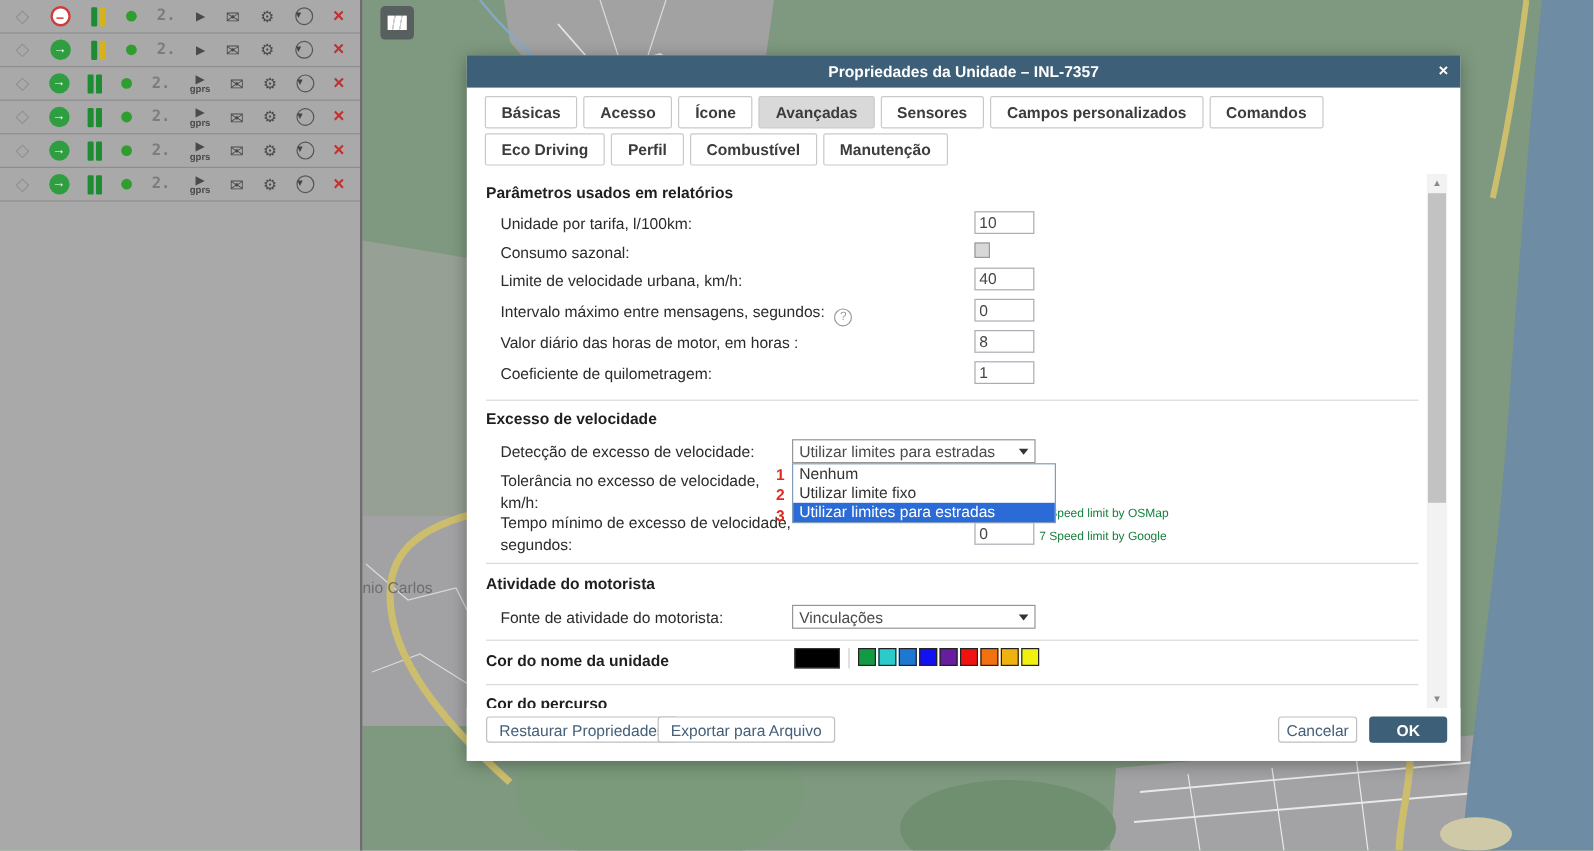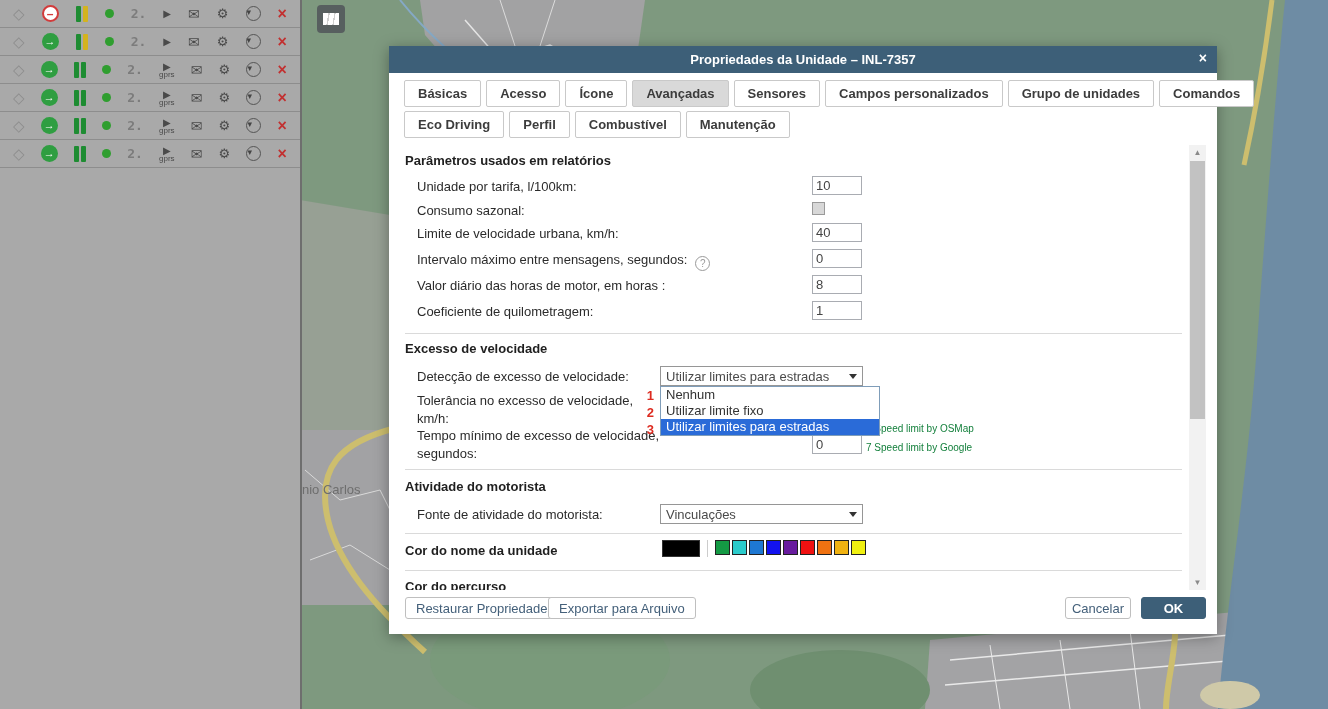--- a/index.html
+++ b/index.html
@@ -23,21 +23,21 @@
   .st-active { width:17px; height:17px; border-radius:50%; background:#2f9e41; color:#fff; font-size:11px; font-weight:bold; }
   .st-blocked { width:17px; height:17px; border-radius:50%; background:#fff; border:2px solid #d23b3b; color:#d23b3b;
     font-size:12px; font-weight:bold; }
   .bars { display:flex; gap:2px; }
   .bars i { width:5px; height:16px; background:#1e8c32; border-radius:1px; }
   .bars i.y { background:#d4b31e; }
   .dot { width:9px; height:9px; border-radius:50%; background:#2f9e2f; }
   .sig { color:#7c7c7c; font-family:"DejaVu Sans Mono", monospace; font-weight:bold; font-size:13px; }
   .conn { display:flex; flex-direction:column; align-items:center; color:#4a4a4a; }
   .conn .p { font-size:10px; }
-  .conn .g { font-size:8px; font-weight:normal; margin-top:-2px; letter-spacing:0; }
+  .conn .g { font-size:8px; font-weight:bold; margin-top:-2px; letter-spacing:0; }
   .env { font-size:14px; }
   .wrench { font-size:13px; }
   .circ { width:15px; height:15px; border:1px solid #555; border-radius:50%; font-size:9px; color:#444; }
   .closex { color:#c23030; font-weight:bold; font-size:16px; }
 
   
   #modal { position:absolute; left:389px; top:46px; width:828px; height:588px; background:#fff; z-index:10;
     box-shadow:0 3px 14px rgba(0,0,0,.35); }
   #modal-header { position:absolute; left:0; top:0; right:0; height:27px; background:#3D5F78; color:#fff;
     display:flex; align-items:center; justify-content:center; font-weight:bold; font-size:13px; }
@@ -250,21 +250,20 @@
       <span id="modal-close">×</span>
     </div>
 
     <div class="tabs tabs1">
       <div class="tab">Básicas</div>
       <div class="tab">Acesso</div>
       <div class="tab">Ícone</div>
       <div class="tab active">Avançadas</div>
       <div class="tab">Sensores</div>
       <div class="tab">Campos personalizados</div>
-      <div class="tab">Grupo de unidades</div>
       <div class="tab">Comandos</div>
     </div>
     <div class="tabs tabs2">
       <div class="tab">Eco Driving</div>
       <div class="tab">Perfil</div>
       <div class="tab">Combustível</div>
       <div class="tab">Manutenção</div>
     </div>
 
     <div id="content">

